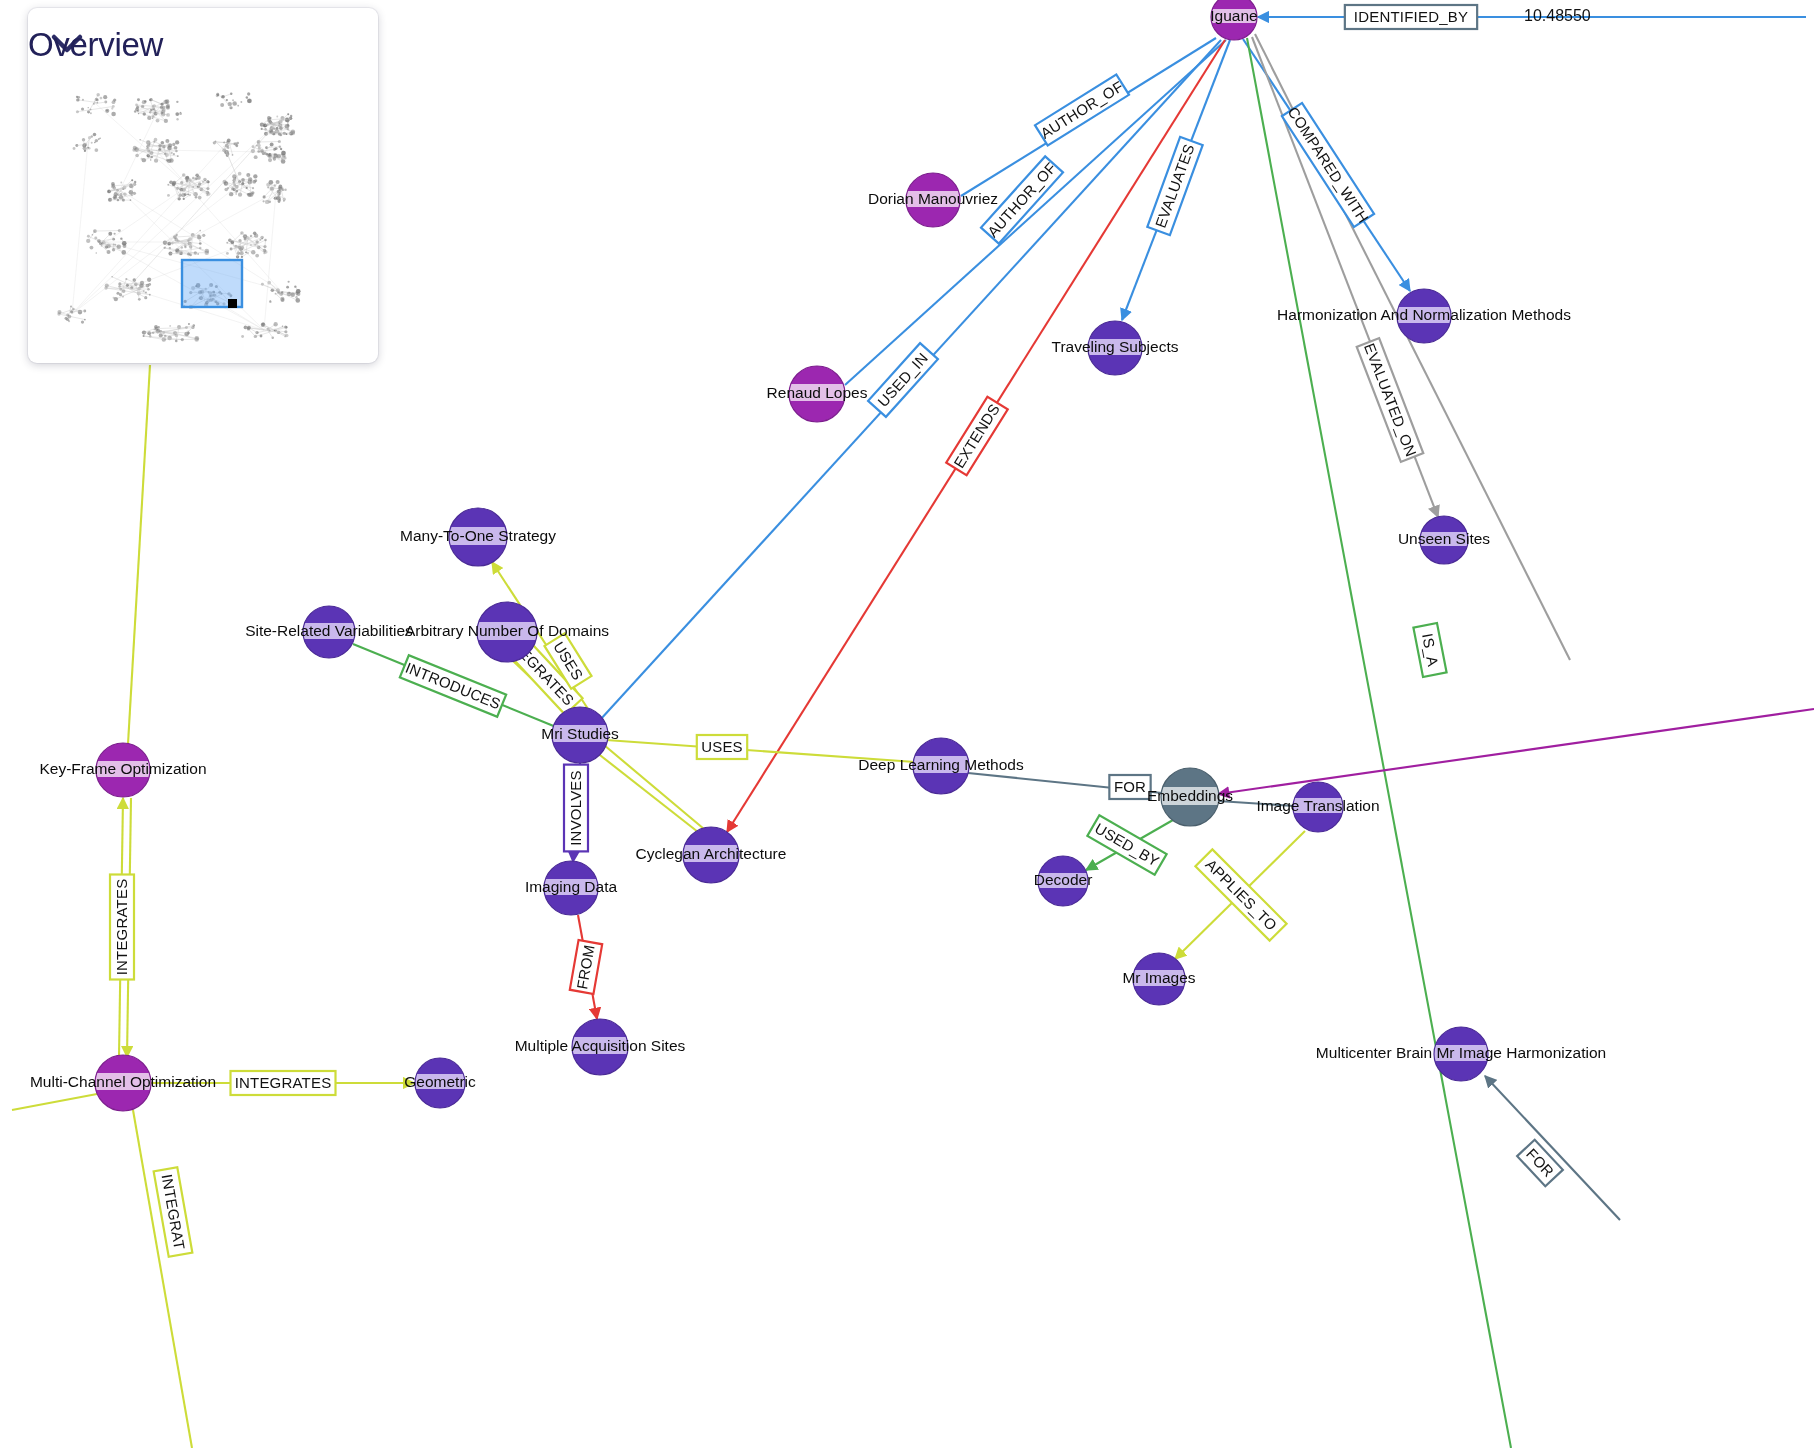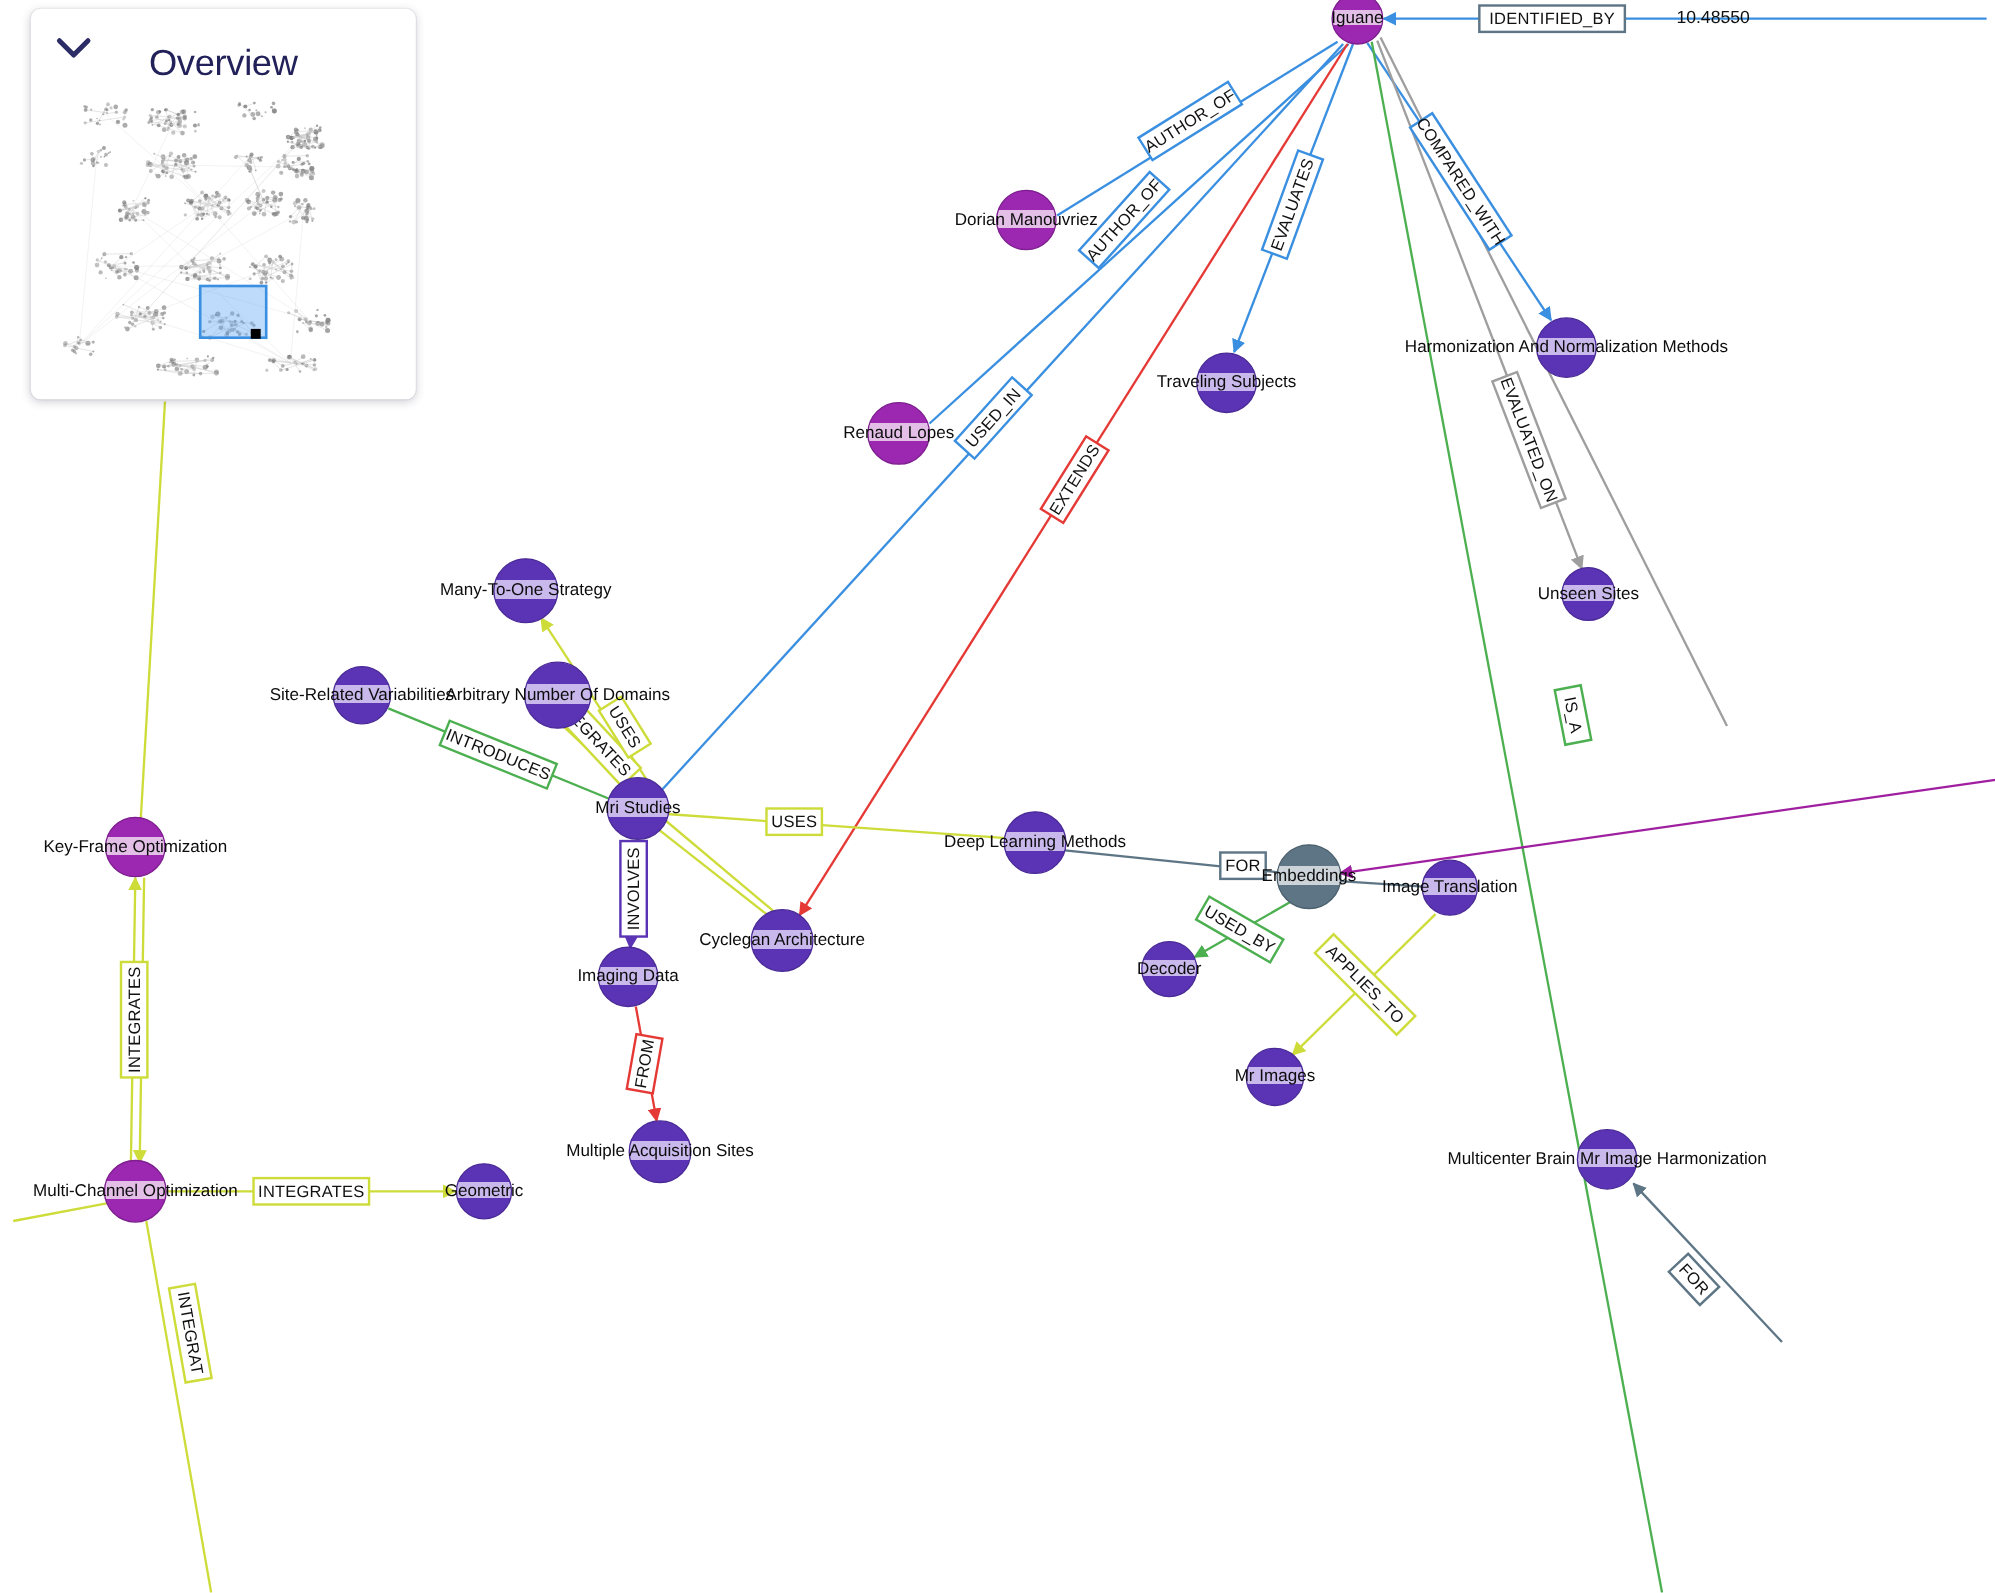--- a/index.html
+++ b/index.html
@@ -64,22 +64,22 @@
     box-shadow: 0 2px 9px rgba(40,40,70,0.22), 0 0 0 1px rgba(120,120,150,0.10);
     z-index: 40;
   }
   #overview-header {
     position: relative;
     height: 74px;
   }
   #overview-title {
     position: absolute;
     left: 0; right: 0;
-    top: 30px;
-    text-align: center;
+    top: 18px;
+    text-align: left;
     font-size: 33px;
     color: #222159;
     font-family: "Liberation Sans", sans-serif;
     letter-spacing: -0.3px;
   }
   #overview-collapse {
     position: absolute;
     left: 22px;
     top: 22px;
     width: 34px;

